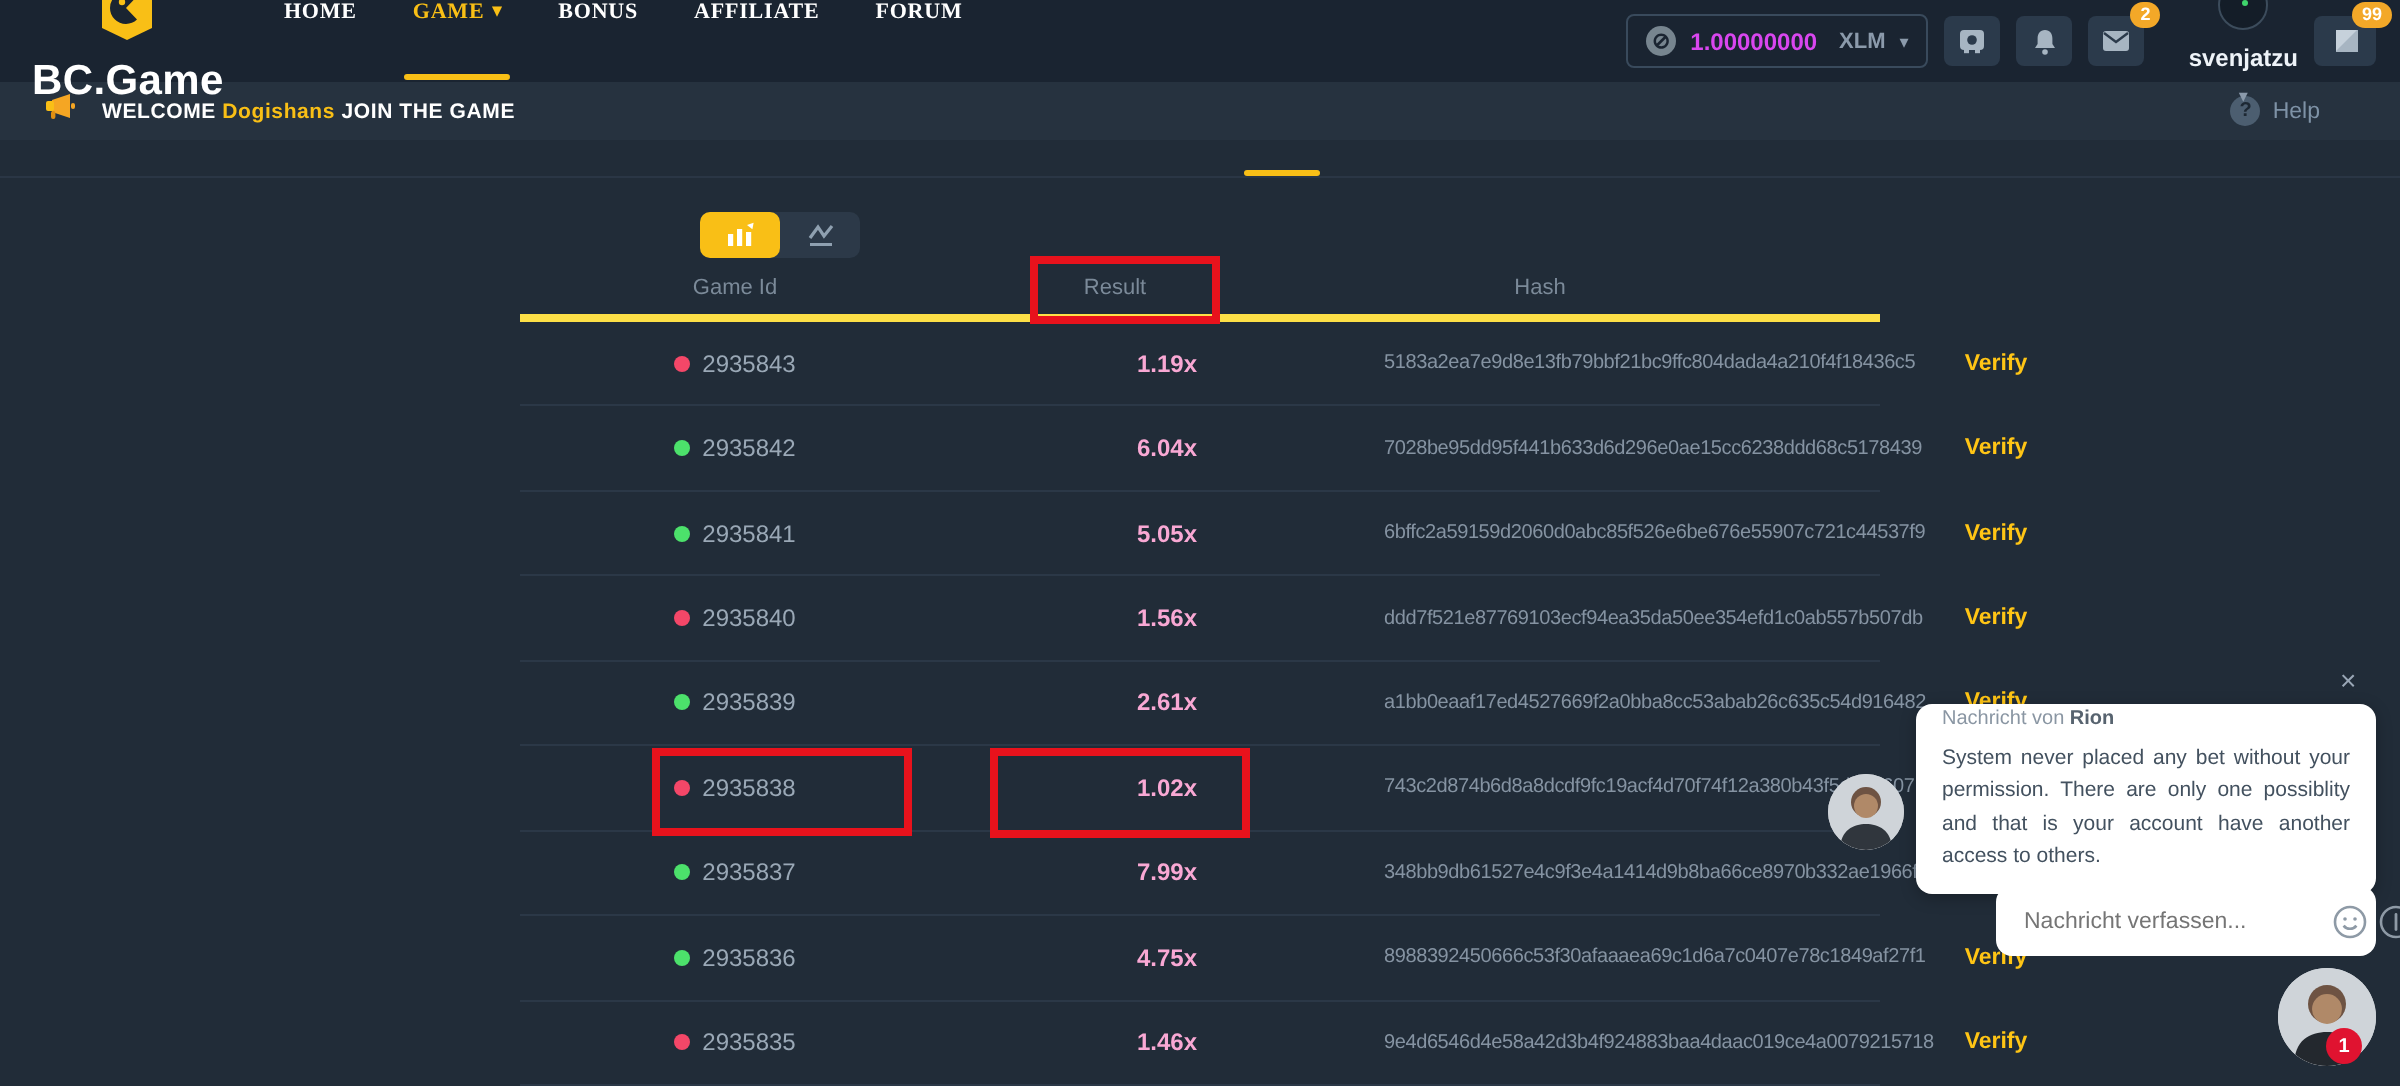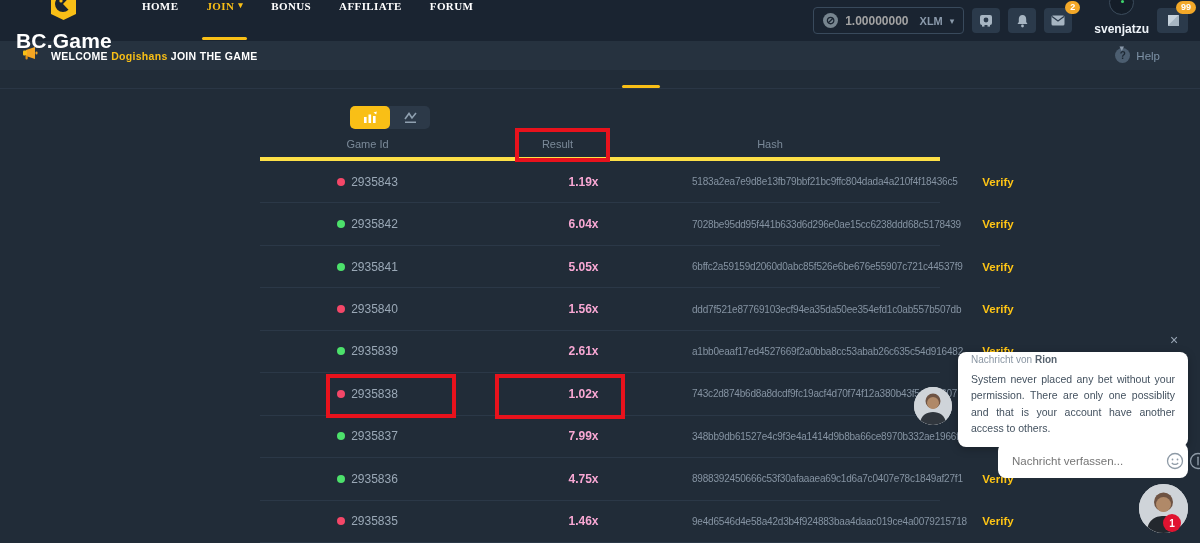--- a/index.html
+++ b/index.html
@@ -14,21 +14,21 @@
   .nav { display:flex; align-items:center; gap:28px; margin-left:30px; height:100%; }
   .nav-item { position:relative; color:#fff; font-size:11px; font-weight:bold; letter-spacing:.4px; cursor:pointer; display:flex; align-items:flex-start; gap:4px; height:100%;font-family:Liberation Serif, serif; }
   .nav-item.active { color:#f9bf16; }
   .nav-item.active::after { content:""; position:absolute; left:-4px; right:-4px; bottom:1px; height:3px; background:#f9bf16; border-radius:2px; }
   .caret { display:inline-block; font-size:9px; line-height:1; transform:translateY(1px); }
   .nav-item.active .caret { color:#f9bf16; }
 
   .hdr-right { margin-left:auto; display:flex; align-items:center; gap:8px; margin-right:12px; }
   .balance-box { display:flex; align-items:center; gap:7px; height:27px; border:1px solid #394a5c; border-radius:4px; padding:0 9px; cursor:pointer; }
   .coin { width:15px; height:15px; border-radius:50%; background:#77858f; color:#1a2431; font-size:11px; font-weight:bold; display:flex; align-items:center; justify-content:center; }
-  .amount { color:#a3a3a3; font-size:12px; font-weight:bold; }
+  .amount { color:#d946ef; font-size:12px; font-weight:bold; }
   .cur { color:#8b9aab; font-size:11px; font-weight:bold; margin-left:4px; }
   .hdr-btn { position:relative; width:28px; height:25px; background:#2b3a4b; border-radius:4px; display:flex; align-items:center; justify-content:center; cursor:pointer; }
   .hdr-btn svg { display:block; }
   .badge { position:absolute; top:-7px; right:-8px; background:#f3a828; color:#fff; font-size:9px; font-weight:bold; border-radius:9px; padding:2px 5px; line-height:1; }
   .profile { display:flex; align-items:center; gap:7px; margin-left:14px; cursor:pointer;flex-direction:column; }
   .avatar-sm { width:25px; height:25px; border-radius:50%; background:#141d28; border:1px solid #3c4c5c; position:relative; overflow:hidden; }
   .avatar-sm i { position:absolute; left:11px; top:9px; width:3px; height:3px; background:#3fd46c; border-radius:50%; }
   .uname { color:#eef3f8; font-size:12px; font-weight:bold; }
   .hdr-caret { color:#8b9aab; font-size:9px; }
 
@@ -96,21 +96,21 @@
         <circle cx="11" cy="12" r="1.6" fill="#f9bf16"></circle>
       </svg>
     </span>
     <span class="logo-text">BC.Game</span>
   </div>
   <div class="nav">
       <div class="nav-item">
         <span>HOME</span>
       </div>
       <div class="nav-item active">
-        <span>JOIN</span>
+        <span>GAME</span>
         <span class="caret">▾</span>
       </div>
       <div class="nav-item">
         <span>BONUS</span>
       </div>
       <div class="nav-item">
         <span>AFFILIATE</span>
       </div>
       <div class="nav-item">
         <span>FORUM</span>

